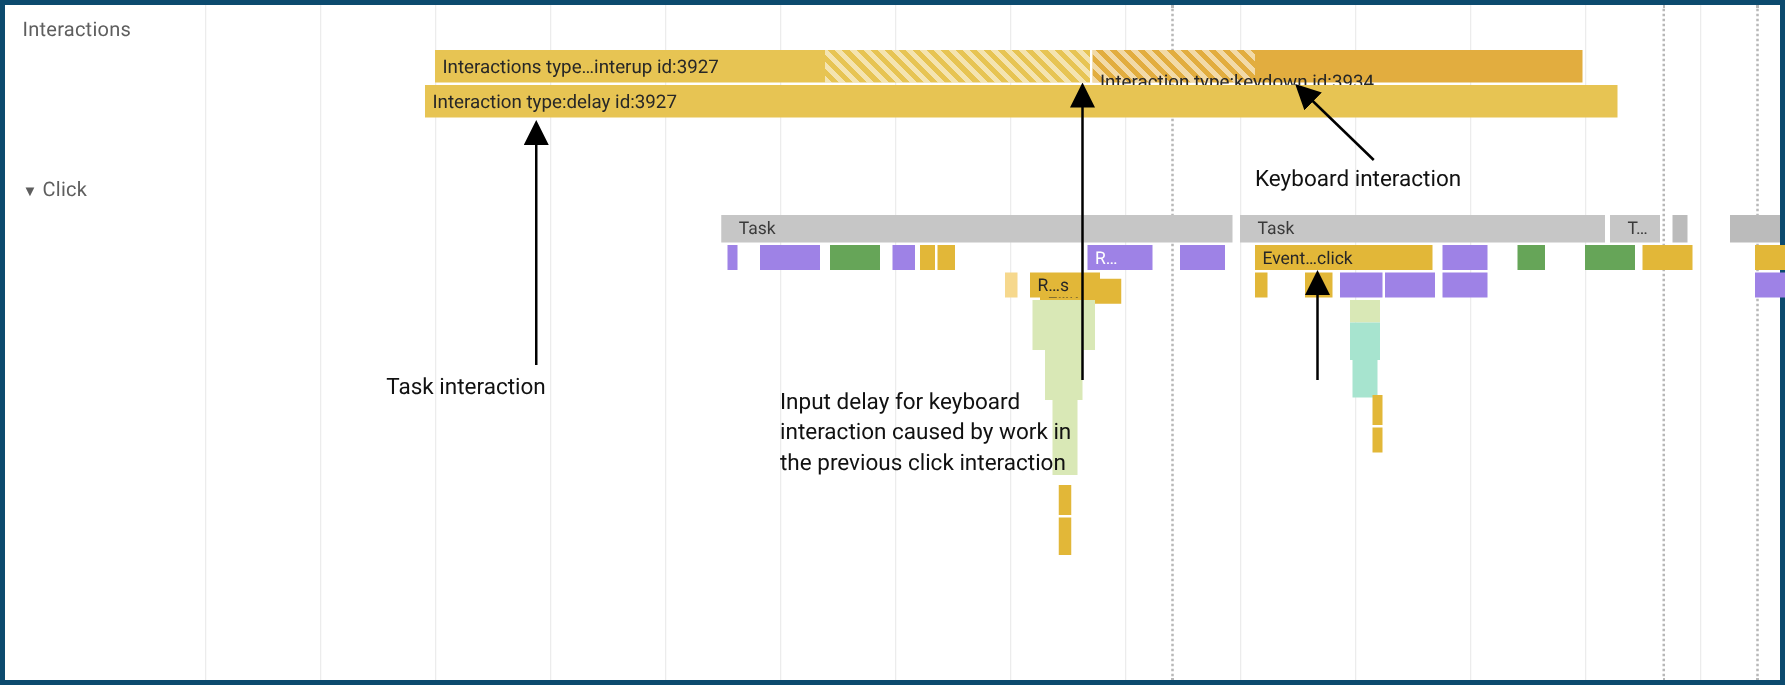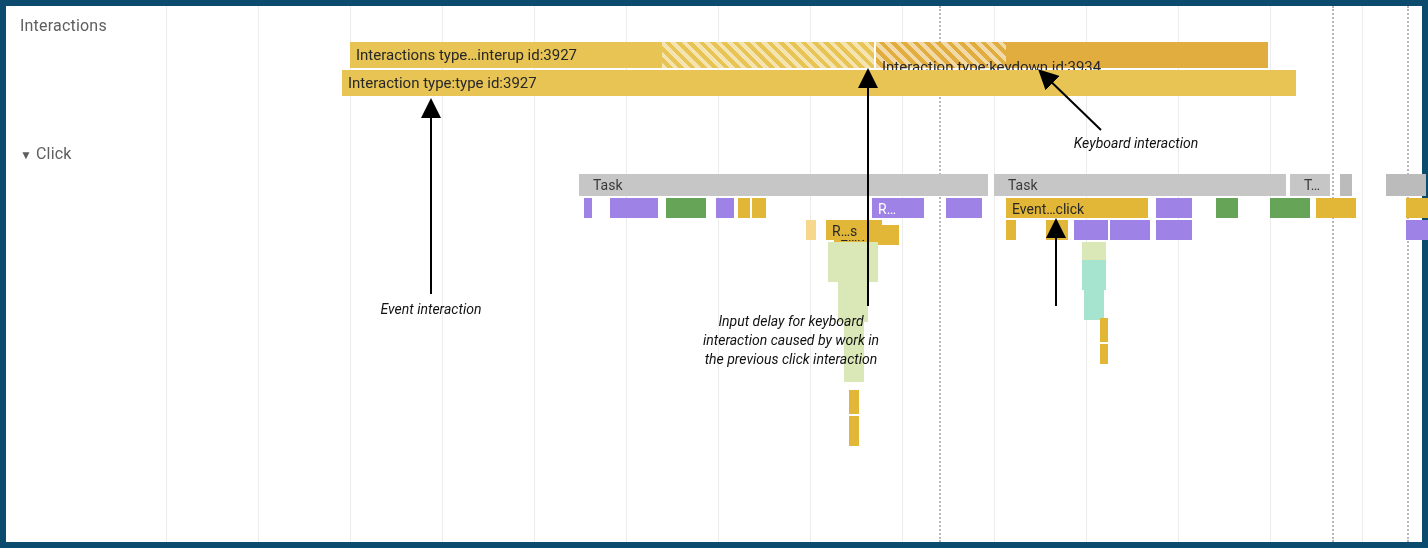--- a/index.html
+++ b/index.html
@@ -11,21 +11,21 @@
     font-size: 15px;
     color: #3b3b3b;
     background: #fff;
     overflow: hidden;
     position: relative;
   }
   #stage {
     position: relative;
     width: 1428px;
     height: 548px;
-    border: 6px solid #0c4a6e;
+    border: 4px solid #0c4a6e;
     box-sizing: border-box;
   }
   .gridline {
     position: absolute;
     top: 0;
     bottom: 0;
     width: 1px;
     background: #ececec;
   }
   .dotted {
@@ -70,26 +70,24 @@
   .purple { background: #9e82e6; }
   .green  { background: #66a558; }
   .gold   { background: #e2b738; }
   .lgreen { background: #d9e8b6; }
   .mint   { background: #a7e4cf; }
   .pale   { background: #f6d88d; }
   .mini { height: 20px; }
 
   .annot {
     position: absolute;
-    font-size: 14px;
+    font-size: 18px;
     color: #111;
-    text-align: center;
     line-height: 1.35;
     white-space: pre-line;
-    font-style: italic;
   }
   svg.arrows {
     position: absolute;
     top: 0; left: 0;
     width: 1428px; height: 548px;
     pointer-events: none;
   }
 </style>
 </head>
 <body>
@@ -119,21 +117,21 @@
   <div class="track-label" style="top:10px;">Interactions</div>
   <span class="tri" style="top:142px;">▼</span>
   <div class="track-label" style="top:138px; left:30px;">Click</div>
 
   <div class="bar lg interaction-a" style="top:36px; left:344px; width:312px;">Interactions type…interup id:3927</div>
   <div class="bar lg interaction-a hatch" style="top:36px; left:656px; width:212px;"></div>
   <div class="bar lg interaction-b hatch" style="top:36px; left:870px; width:130px;"></div>
   <div class="bar lg interaction-b" style="top:36px; left:1000px; width:262px; padding-left:0;"></div>
   <div style="position:absolute; top:36px; left:876px; height:42px; line-height:26px; font-size:15px; color:#272727;margin-top:12px;">Interaction type:keydown id:3934</div>
 
-  <div class="bar lg interaction-a" style="top:64px; left:336px; width:954px;">Interaction type:type id:3927</div>
+  <div class="bar lg interaction-a" style="top:64px; left:336px; width:954px;">Interaction type:delay id:3927</div>
 
   <div class="bar task small" style="top:168px; left:573px; width:409px;">Task</div>
   <div class="bar task small" style="top:168px; left:988px; width:292px;">Task</div>
   <div class="bar task small" style="top:168px; left:1284px; width:40px;">T…</div>
   <div class="bar ptask" style="top:168px; left:1334px; width:12px; height:22px; padding:0;"></div>
   <div class="bar ptask" style="top:168px; left:1380px; width:40px; height:22px; padding:0;"></div>
 
   <div class="bar mini purple" style="top:192px; left:578px; width:8px; padding:0;"></div>
   <div class="bar mini purple" style="top:192px; left:604px; width:48px; padding:0;"></div>
   <div class="bar mini green" style="top:192px; left:660px; width:40px; padding:0;"></div>
@@ -164,21 +162,21 @@
   <div class="lgreen" style="position:absolute; top:316px; left:838px; width:20px; height:60px;"></div>
   <div class="gold" style="position:absolute; top:384px; left:843px; width:10px; height:24px;"></div>
   <div class="gold" style="position:absolute; top:410px; left:843px; width:10px; height:30px;"></div>
 
   <div class="lgreen" style="position:absolute; top:236px; left:1076px; width:24px; height:18px;"></div>
   <div class="mint" style="position:absolute; top:254px; left:1076px; width:24px; height:30px;"></div>
   <div class="mint" style="position:absolute; top:284px; left:1078px; width:20px; height:30px;"></div>
   <div class="gold" style="position:absolute; top:312px; left:1094px; width:8px;  height:24px;"></div>
   <div class="gold" style="position:absolute; top:338px; left:1094px; width:8px;  height:20px;"></div>
 
-  <div class="annot" style="top:294px; left:305px; width:240px;">Event interaction</div>
+  <div class="annot" style="top:294px; left:305px; width:240px;">Task interaction</div>
   <div class="annot" style="top:128px; left:1000px; width:260px;">Keyboard interaction</div>
   <div class="annot" style="top:306px; left:620px; width:330px;">Input delay for keyboard
 interaction caused by work in
 the previous click interaction</div>
 
   <svg class="arrows">
     <defs>
       <marker id="ah" markerWidth="10" markerHeight="10" refX="8" refY="5" orient="auto">
         <path d="M0,0 L10,5 L0,10 Z" fill="#000"></path>
       </marker>

